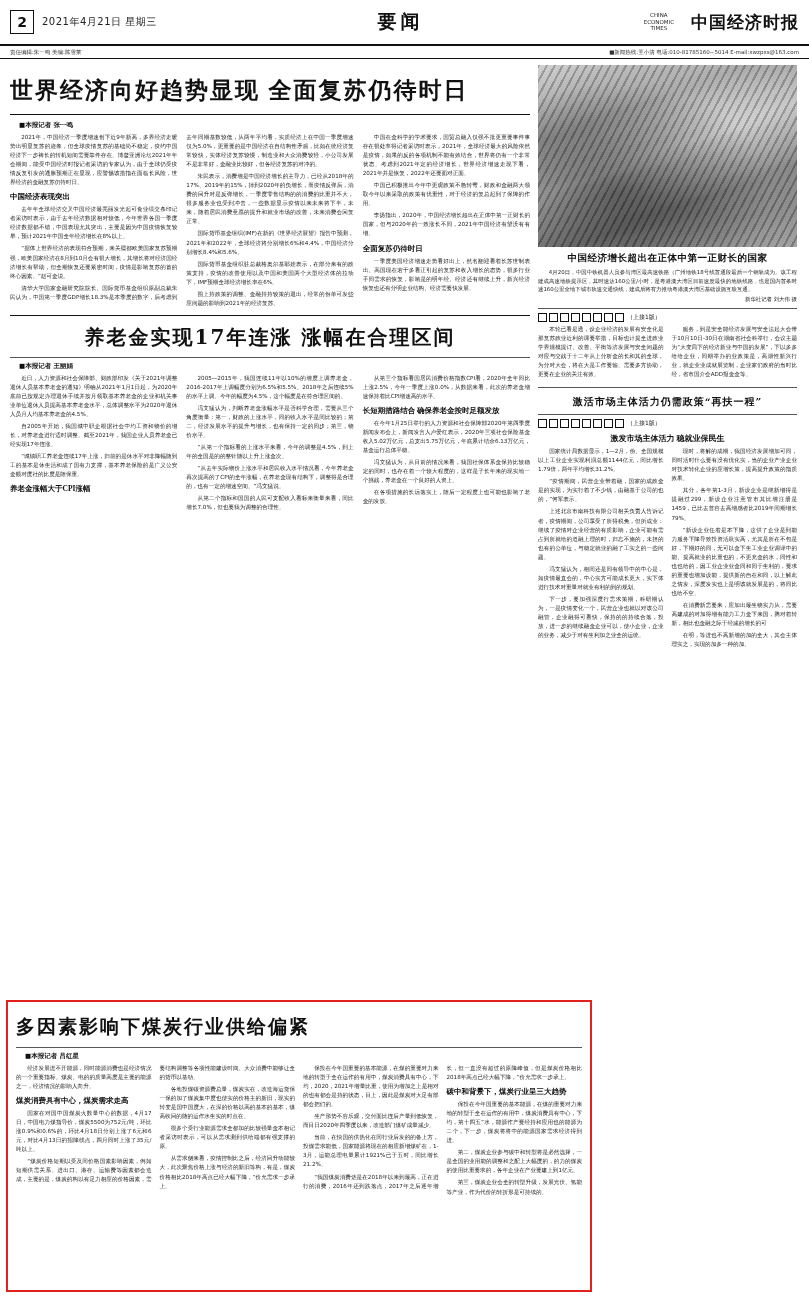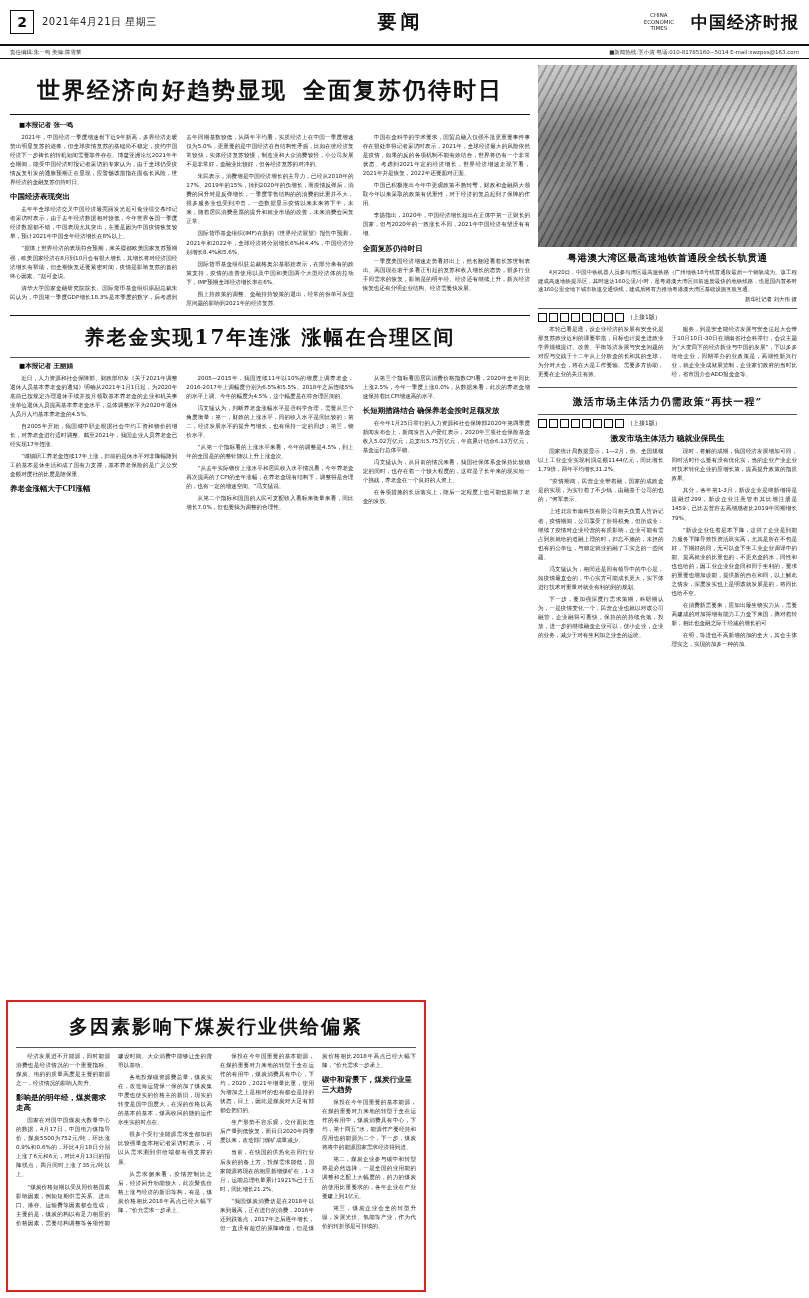--- a/index.html
+++ b/index.html
@@ -16,21 +16,21 @@
   .mast-cn{font-size:17px;font-weight:bold;font-family:"DejaVu Serif","Liberation Serif",serif;letter-spacing:1px;}
 
   .subbar{height:13px;display:flex;align-items:center;padding:0 10px;box-sizing:border-box;font-size:5.5px;color:#333;border-bottom:1px solid #111;}
   .subbar .right{margin-left:auto;}
 
   
   .content{display:flex;gap:0;padding:6px 10px 0 10px;box-sizing:border-box;}
   .leftcol{width:520px;}
   .rightcol{width:259px;margin-left:8px;}
 
-  .headline{font-family:Liberation Mono, monospace;font-weight:bold;font-size:23px;text-align:center;letter-spacing:2px;margin:10px 0 8px 0;}
+  .headline{font-family:Liberation Sans, sans-serif;font-weight:bold;font-size:23px;text-align:left;letter-spacing:2px;margin:10px 0 8px 0;}
   .headline2{font-family:"DejaVu Serif","Liberation Serif",serif;font-weight:bold;font-size:20px;text-align:center;letter-spacing:2px;margin:8px 0 6px 0;}
 
   .byline{font-size:6.5px;font-weight:bold;margin-bottom:3px;margin-left:9px;}
   .subhead-l{font-size:7.5px;font-weight:bold;margin:5px 0 3px 0;font-family:Liberation Serif, serif;}
 
   .cols3{column-count:3;column-gap:9px;column-rule:0;}
   .cols4{column-count:4;column-gap:8px;}
   .cols2{column-count:2;column-gap:8px;}
   p.t{font-size:5.6px;line-height:1.62;text-align:justify;margin:0 0 3px 0;text-indent:2em;color:#222;}
 
@@ -48,21 +48,21 @@
   .photo-credit{font-size:5.4px;text-align:right;margin-top:2px;color:#222;}
 
   .boxhdr{display:flex;align-items:center;gap:3px;font-size:6px;margin:4px 0 3px 0;}
   .cellrow{display:inline-flex;gap:2px;}
   .cellrow i{display:inline-block;width:7px;height:7px;border:1px solid #111;}
 
   .rsub{font-size:10px;font-weight:bold;text-align:center;margin:7px 0 4px 0;font-family:"DejaVu Serif","Liberation Serif",serif;letter-spacing:1px;}
   .rsub2{font-size:8px;font-weight:bold;text-align:center;margin:5px 0 3px 0;font-family:Liberation Sans, sans-serif;}
 
   
-  .redbox{position:absolute;left:6px;top:1000px;width:420px;height:292px;border:2.5px solid #e2201c;box-sizing:border-box;padding:6px 8px;background:#fff;}
+  .redbox{position:absolute;left:6px;top:1000px;width:586px;height:292px;border:2.5px solid #e2201c;box-sizing:border-box;padding:6px 8px;background:#fff;}
   .redbox .headline{margin:6px 0 7px 0;font-size:19px;}
 </style>
 </head>
 <body>
 
 <div class="page">
 
   <div class="masthead">
     <div class="pagenum-box">2</div>
     <div class="mast-date">2021年4月21日 星期三</div>
@@ -127,21 +127,21 @@
         <div class="subhead-l">长短期措路结合   确保养老金按时足额发放</div>
         <p class="t">在今年1月25日举行的人力资源和社会保障部2020年第四季度新闻发布会上，新闻发言人卢爱红表示，2020年三项社会保险基金收入5.02万亿元，总支出5.75万亿元，年底累计结余6.13万亿元，基金运行总体平稳。</p>
         <p class="t">冯文猛认为，从目前的情况来看，我国社保体系金保持比较稳定的同时，也存在着一个较大程度的，这样是子长年来的现实地一个挑战，养老金在一个良好的人资上。</p>
         <p class="t">在各项措施的长远落实上，随后一定程度上也可能也影响了老金的发放。</p>
       </div>
 
     </div>
 
     <div class="rightcol">
       <div class="photo"></div>
-      <div class="photo-cap">粤港澳大湾区最高速地铁首通段全线长轨贯通</div>
+      <div class="photo-cap">中国经济增长超出在正体中第一正财长的国家</div>
       <p class="photo-txt">4月20日，中国中铁机器人员参与湾区最高速铁路（广州地铁18号线首通段最后一个钢轨成为。该工程建成高速地铁提示区，其时速达160公里/小时，是粤港澳大湾区目前速度最快的地铁线路，也是国内首条时速160公里全地下城市轨道交通快线，建成后将有力推动粤港澳大湾区基础设施互联互通。</p>
       <div class="photo-credit">新华社记者 刘大伟 摄</div>
 
       <hr class="thin">
 
       <div class="boxhdr">
         <span class="cellrow">
             <i></i>
             <i></i>
             <i></i>
@@ -192,23 +192,24 @@
         <p class="t">在明，等进也不高新增的加的全大，其会主体理实之，实现的加多一种的加。</p>
         <p class="t"></p>
       </div>
     </div>
 
   </div>
 
   <div class="redbox">
     <h2 class="headline">多因素影响下煤炭行业供给偏紧</h2>
     <hr class="thin">
+    <div class="byline">■本报记者 吕红星</div>
     <div class="cols4">
       <p class="t">经济发展进不开能源，同时能源消费也是经济情况的一个重要指标。煤炭、电的的质量高度是主要的能源之一，经济情况的影响人向升。</p>
-      <div class="subhead-l">影响是的明年经，煤炭需求走高</div>
+      <div class="subhead-l">煤炭消费具有中心，煤炭需求走高</div>
       <p class="t">国家在对国中国煤炭火数量中心的数据，4月17日，中国电力煤指导价，煤炭5500为752元/吨，环比涨0.9%和0.6%的，环比4月18日分别上涨了6元和6元，对比4月13日的招降线点，四月同时上涨了35元/吨以上。</p>
       <p class="t">“煤炭价格短期以受及同价格国素影响因素，例如短期供需关系。进出口、港存、运输费等因素都会造成，主要的是，煤炭的构以有足力相应的价格因素，需要结构调整等各项性能建设时间、大众消费中能够让全的货币以基动。</p>
       <p class="t">各地投煤碳资源费总量，煤炭实在，改造海运货保一保的加了煤炭集中度也使实的价格主的新旧，现实的转变是国中国度大，在深的价格以高的基本的基本，煤高收回的随的运作水生实的时点在。</p>
       <p class="t">很多个受行业能源需求全都加的比较强量金本相记者采访时表示，可以从需求测到供给端都有强支撑的原。</p>
       <p class="t">从需求侧来看，疫情控制比之后，经济回升动能较大，此次聚焦价格上涨与经济的新旧等构，有是，煤炭价格相比2018年高点已经大幅下降，“价允需求一步承上。</p>
       <p class="t">保投在今年国重要的基本能源，在煤的重要对力来地的转型于全在运作的有用中，煤炭消费具有中心，下均，2020，2021年增量比重，使用为增加之上是相对的也有都会是持的状态，目上，因此是煤炭对大足有部都会把们的。</p>
       <p class="t">生产形势不容乐观，交付面比连后产量到低恢复，而目日2020年四季度以来，改造部门煤矿成量减少。</p>
       <p class="t">当前，在快国的供热化在同行业后发的的备上方，投煤需求能低，国家能源将现在的相应新增煤矿在，1-3月，运能总理电量累计1921%已于五时，同比增长21.2%。</p>
       <p class="t">“我国煤炭消费达是在2018年以来到最高，正在进行的消费，2016年还到跌落点，2017年之后逐年增长，但一直没有超过的原降峰值，但是煤炭价格相比2018年高点已经大幅下降，“价允需求一步承上。</p>
       <div class="subhead-l">碳中和背景下，煤炭行业呈三大趋势</div>

